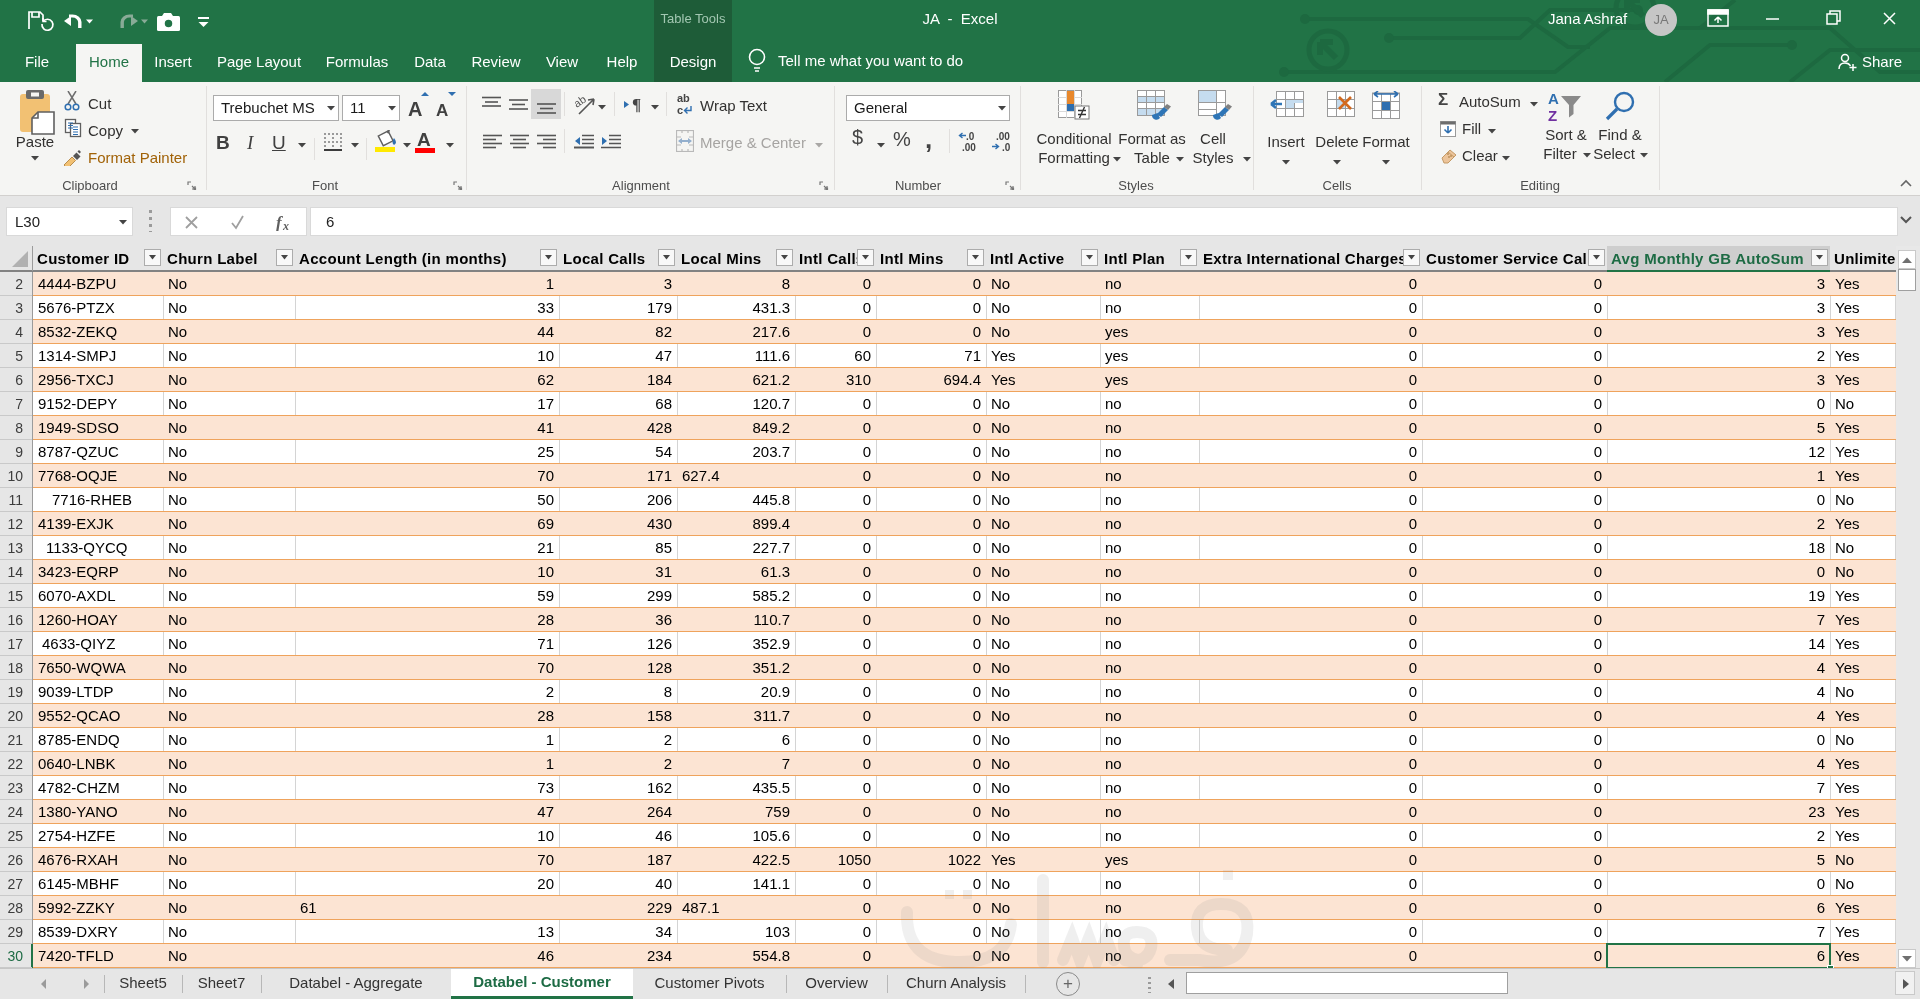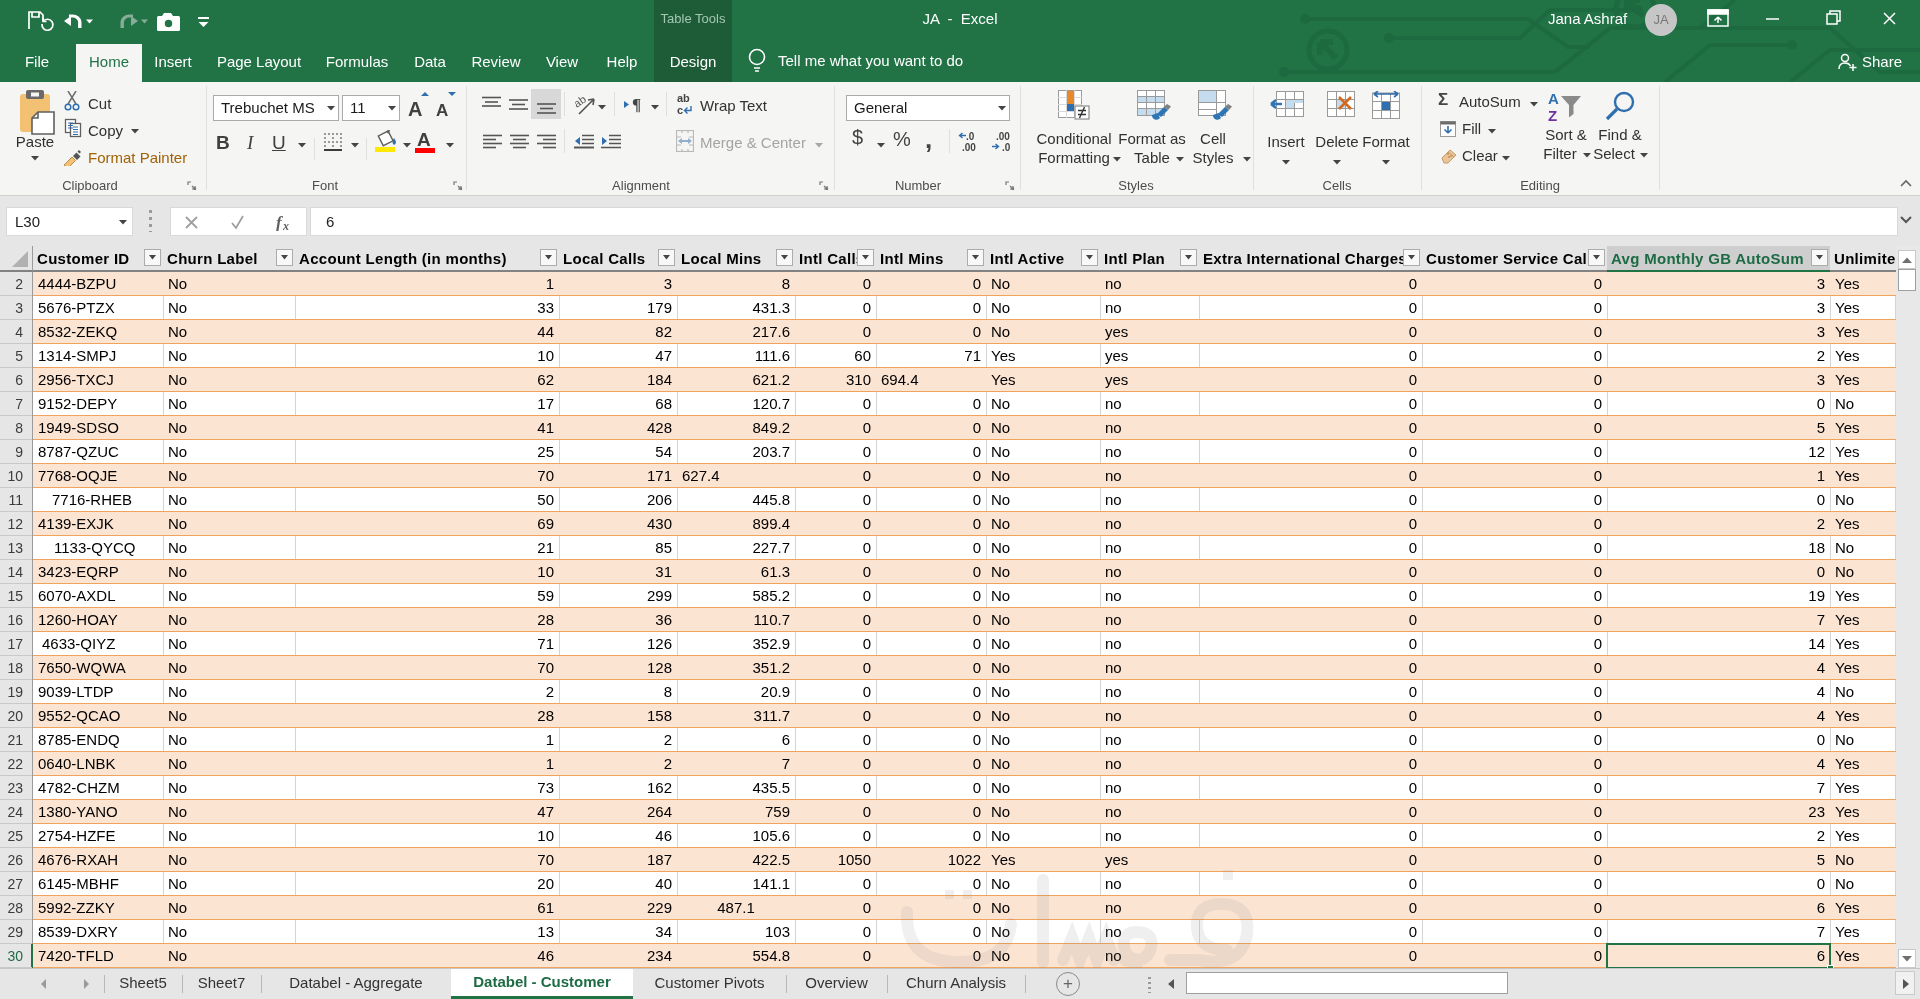--- a/index.html
+++ b/index.html
@@ -764,21 +764,21 @@
 <div class="abs" style="left:32px;top:0;width:1px;height:24px;background:#9b9b9b"></div>
 <div class="abs" style="left:0;top:23px;width:32px;height:1px;background:#c9c9c9"></div>
 <div class="abs" style="left:33px;top:0;width:1863px;height:23px;background:#fce4d3"></div>
 <div class="abs" style="left:33px;top:23px;width:1863px;height:1px;background:#efa35c"></div>
 <div class="cell" style="left:34px;top:0;width:124px;padding-left:4px">2956-TXCJ</div>
 <div class="cell" style="left:164px;top:0;width:126px;padding-left:4px">No</div>
 <div class="cell" style="left:296px;top:0;width:258px;text-align:right;padding-left:4px">62</div>
 <div class="cell" style="left:560px;top:0;width:112px;text-align:right;padding-left:4px">184</div>
 <div class="cell" style="left:678px;top:0;width:112px;text-align:right;padding-left:4px">621.2</div>
 <div class="cell" style="left:796px;top:0;width:75px;text-align:right;padding-left:4px">310</div>
-<div class="cell" style="left:877px;top:0;width:104px;padding-left:4px">694.4</div>
+<div class="cell" style="left:877px;top:0;width:104px;text-align:right;padding-left:4px">694.4</div>
 <div class="cell" style="left:987px;top:0;width:108px;padding-left:4px">Yes</div>
 <div class="cell" style="left:1101px;top:0;width:93px;padding-left:4px">yes</div>
 <div class="cell" style="left:1200px;top:0;width:217px;text-align:right;padding-left:4px">0</div>
 <div class="cell" style="left:1423px;top:0;width:179px;text-align:right;padding-left:4px">0</div>
 <div class="cell" style="left:1608px;top:0;width:217px;text-align:right;padding-left:4px">3</div>
 <div class="cell" style="left:1831px;top:0;width:60px;padding-left:4px">Yes</div>
 </div>
 <div class="abs" style="left:0;top:120px;width:1896px;height:24px">
 <div class="abs" style="left:0;top:0;width:32px;height:24px;background:#e6e6e6"></div>
 <div class="rnum" style="left:0;top:0;width:23px;height:24px;color:#3c3c3c">7</div>
@@ -957,21 +957,21 @@
 <div class="abs" style="left:677px;top:0;width:1px;height:23px;background:#d4d4d4"></div>
 <div class="abs" style="left:795px;top:0;width:1px;height:23px;background:#d4d4d4"></div>
 <div class="abs" style="left:876px;top:0;width:1px;height:23px;background:#d4d4d4"></div>
 <div class="abs" style="left:986px;top:0;width:1px;height:23px;background:#d4d4d4"></div>
 <div class="abs" style="left:1100px;top:0;width:1px;height:23px;background:#d4d4d4"></div>
 <div class="abs" style="left:1199px;top:0;width:1px;height:23px;background:#d4d4d4"></div>
 <div class="abs" style="left:1422px;top:0;width:1px;height:23px;background:#d4d4d4"></div>
 <div class="abs" style="left:1607px;top:0;width:1px;height:23px;background:#d4d4d4"></div>
 <div class="abs" style="left:1830px;top:0;width:1px;height:23px;background:#d4d4d4"></div>
 <div class="abs" style="left:1895px;top:0;width:1px;height:23px;background:#d4d4d4"></div>
-<div class="cell" style="left:34px;top:0;width:124px;padding-left:20px">1133-QYCQ</div>
+<div class="cell" style="left:34px;top:0;width:124px;padding-left:12px">1133-QYCQ</div>
 <div class="cell" style="left:164px;top:0;width:126px;padding-left:4px">No</div>
 <div class="cell" style="left:296px;top:0;width:258px;text-align:right;padding-left:4px">21</div>
 <div class="cell" style="left:560px;top:0;width:112px;text-align:right;padding-left:4px">85</div>
 <div class="cell" style="left:678px;top:0;width:112px;text-align:right;padding-left:4px">227.7</div>
 <div class="cell" style="left:796px;top:0;width:75px;text-align:right;padding-left:4px">0</div>
 <div class="cell" style="left:877px;top:0;width:104px;text-align:right;padding-left:4px">0</div>
 <div class="cell" style="left:987px;top:0;width:108px;padding-left:4px">No</div>
 <div class="cell" style="left:1101px;top:0;width:93px;padding-left:4px">no</div>
 <div class="cell" style="left:1200px;top:0;width:217px;text-align:right;padding-left:4px">0</div>
 <div class="cell" style="left:1423px;top:0;width:179px;text-align:right;padding-left:4px">0</div>
@@ -1365,23 +1365,23 @@
 </div>
 <div class="abs" style="left:0;top:624px;width:1896px;height:24px">
 <div class="abs" style="left:0;top:0;width:32px;height:24px;background:#e6e6e6"></div>
 <div class="rnum" style="left:0;top:0;width:23px;height:24px;color:#3c3c3c">28</div>
 <div class="abs" style="left:32px;top:0;width:1px;height:24px;background:#9b9b9b"></div>
 <div class="abs" style="left:0;top:23px;width:32px;height:1px;background:#c9c9c9"></div>
 <div class="abs" style="left:33px;top:0;width:1863px;height:23px;background:#fce4d3"></div>
 <div class="abs" style="left:33px;top:23px;width:1863px;height:1px;background:#efa35c"></div>
 <div class="cell" style="left:34px;top:0;width:124px;padding-left:4px">5992-ZZKY</div>
 <div class="cell" style="left:164px;top:0;width:126px;padding-left:4px">No</div>
-<div class="cell" style="left:296px;top:0;width:258px;text-align:right;padding-left:4px">61</div>
+<div class="cell" style="left:296px;top:0;width:258px;padding-left:4px">61</div>
 <div class="cell" style="left:560px;top:0;width:112px;text-align:right;padding-left:4px">229</div>
-<div class="cell" style="left:678px;top:0;width:112px;text-align:center;padding-left:4px">487.1</div>
+<div class="cell" style="left:678px;top:0;width:112px;text-align:left;padding-left:4px">487.1</div>
 <div class="cell" style="left:796px;top:0;width:75px;text-align:right;padding-left:4px">0</div>
 <div class="cell" style="left:877px;top:0;width:104px;text-align:right;padding-left:4px">0</div>
 <div class="cell" style="left:987px;top:0;width:108px;padding-left:4px">No</div>
 <div class="cell" style="left:1101px;top:0;width:93px;padding-left:4px">no</div>
 <div class="cell" style="left:1200px;top:0;width:217px;text-align:right;padding-left:4px">0</div>
 <div class="cell" style="left:1423px;top:0;width:179px;text-align:right;padding-left:4px">0</div>
 <div class="cell" style="left:1608px;top:0;width:217px;text-align:right;padding-left:4px">6</div>
 <div class="cell" style="left:1831px;top:0;width:60px;padding-left:4px">Yes</div>
 </div>
 <div class="abs" style="left:0;top:648px;width:1896px;height:24px">

